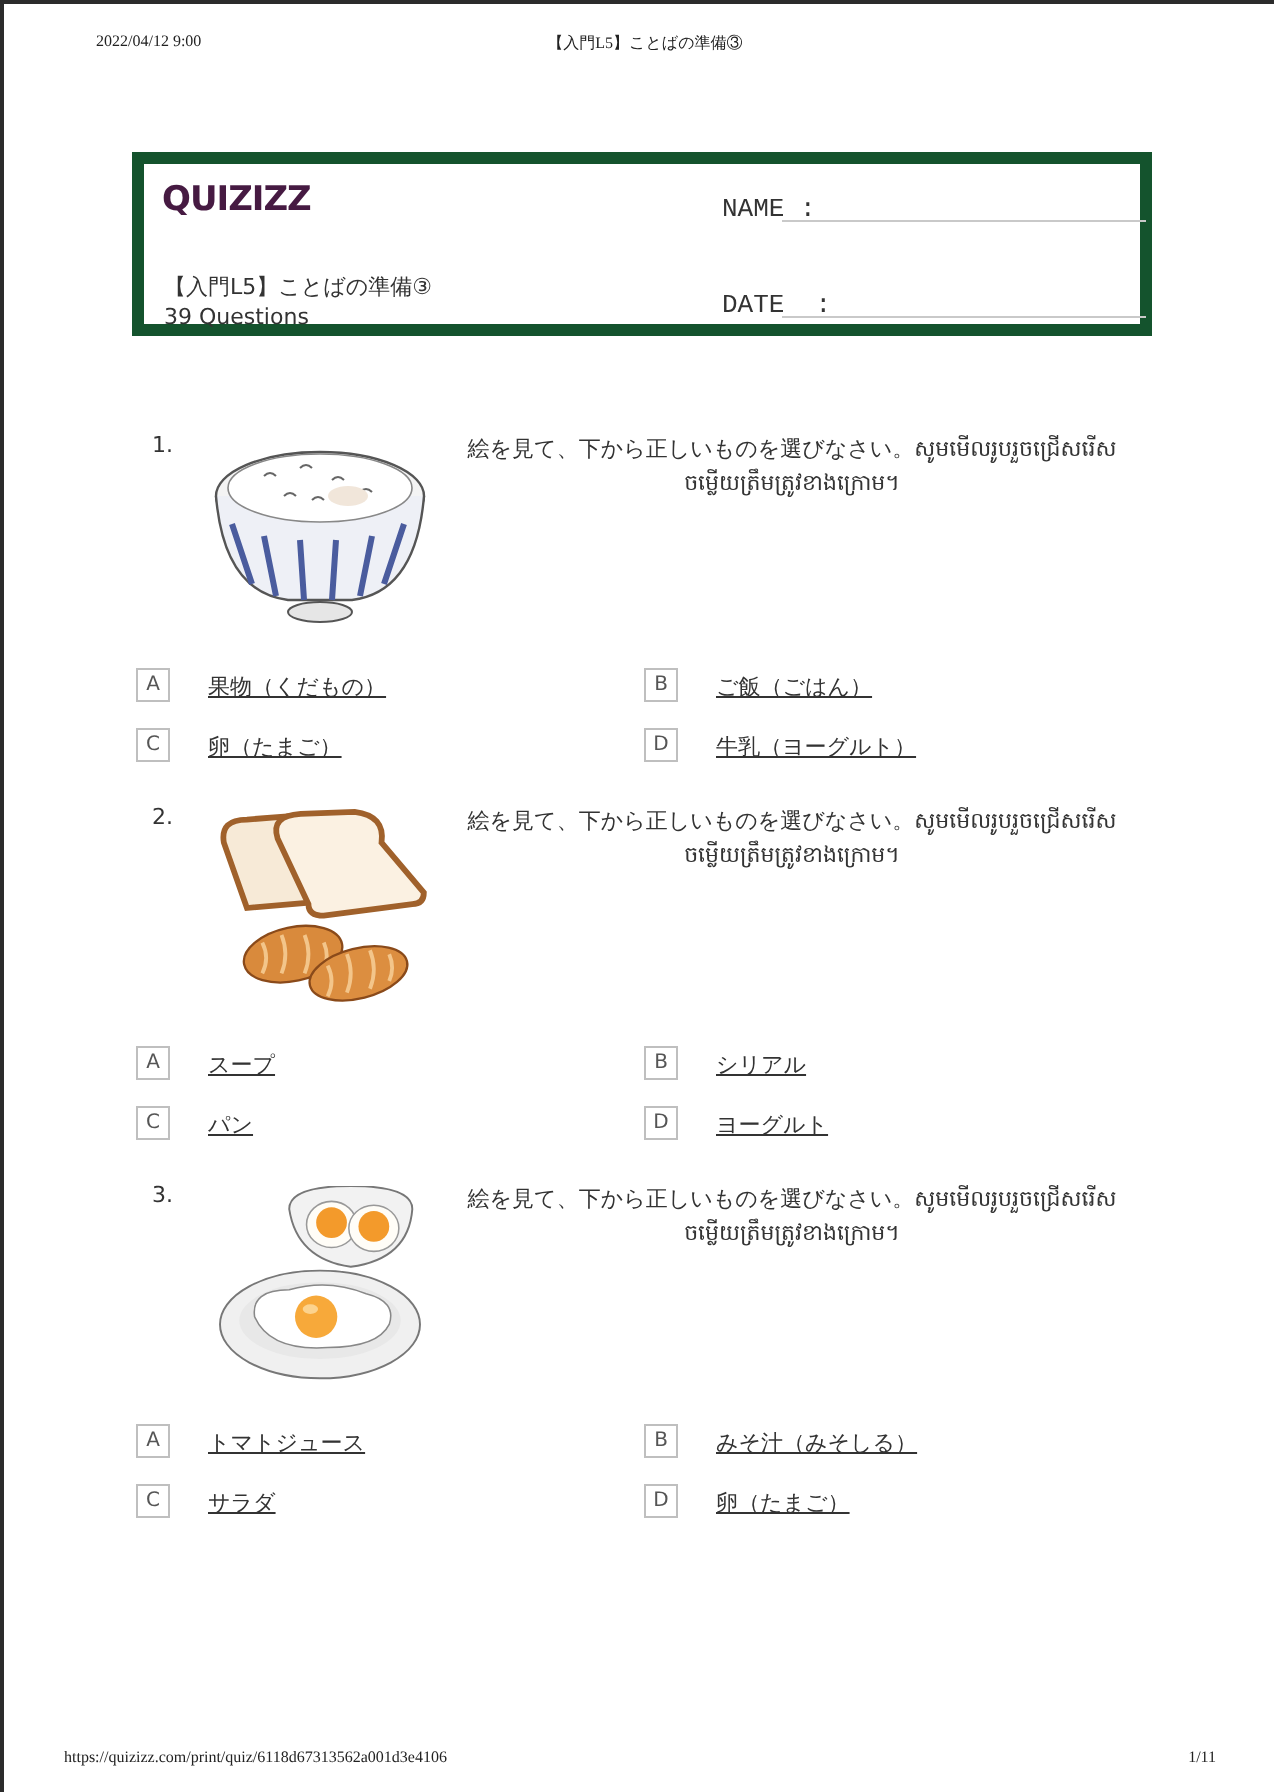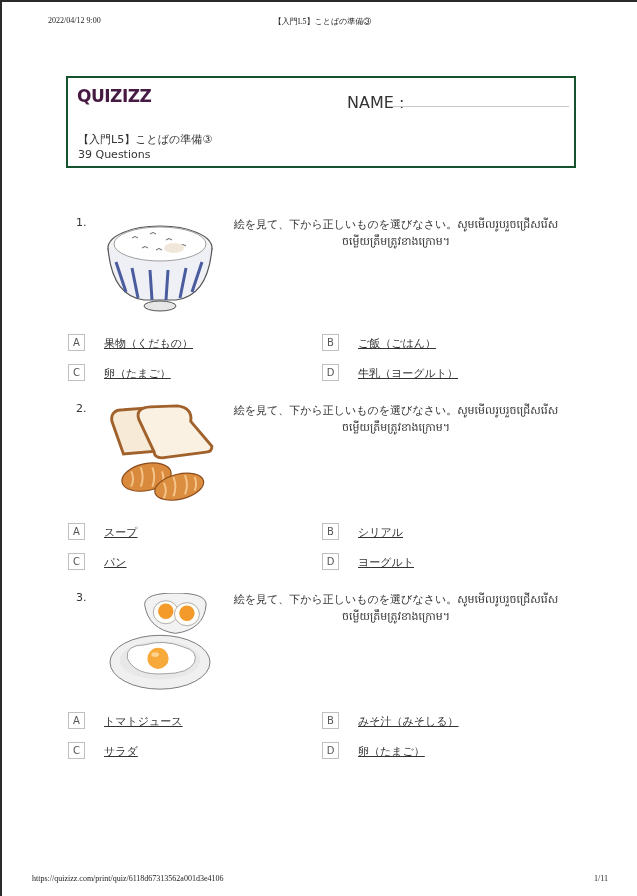--- a/index.html
+++ b/index.html
@@ -19,31 +19,31 @@
     .print-header .title { position: absolute; left: 0; right: 0; top: 0; text-align: center; padding-left: 6px; }
     .print-footer {
       position: absolute; top: 872px; left: 0; width: 635px; height: 14px;
       font-family: "Liberation Serif", serif; font-size: 8px; color: #222;
     }
     .print-footer .url { position: absolute; left: 30px; top: 0; }
     .print-footer .page { position: absolute; right: 29px; top: 0; }
 
     .info-box {
       position: absolute; left: 64px; top: 74px; width: 510px; height: 92px;
-      border: 2px solid #14532d;
+      border: 6px solid #14532d;
     }
     .logo {
       position: absolute; left: 9px; top: 8px;
       font-family: "DejaVu Sans", sans-serif; font-weight: bold; font-size: 17px;
       letter-spacing: -0.5px; color: #461a42;
     }
     .quiz-title { position: absolute; left: 10px; top: 54px; font-size: 11px; color: #333; }
     .quiz-count { position: absolute; left: 10px; top: 70px; font-size: 11px; color: #333; }
     .field { position: absolute; left: 279px; height: 16px; width: 222px; }
-    .field .label { position: absolute; left: 0; top: 0; font-size: 16px; color: #333; white-space: pre; }
+    .field .label { position: absolute; left: 10px; top: 0; font-size: 13px; color: #333; white-space: pre; font-family: Liberation Mono, monospace; }
     .field .line { position: absolute; left: 40px; right: 0; top: 13px; border-bottom: 1px solid #c9c9c9; }
     .field-name { top: 15px; }
     .field-class { top: 39px; }
     .field-date { top: 63px; }
 
     .question { position: absolute; left: 64px; width: 510px; }
     .q-num { position: absolute; left: 10px; top: 0; font-size: 11px; color: #333; }
     .q-image { position: absolute; left: 38px; top: 2px; width: 112px; height: 100px; }
     .q-text { position: absolute; left: 160px; top: 0; width: 340px; font-size: 11px; line-height: 17px; color: #333; text-align: center; }
     .option { position: absolute; height: 18px; }
@@ -66,20 +66,24 @@
   <span class="title">【入門L5】ことばの準備③</span>
 </div>
 
 <div class="info-box">
   <div class="logo">QUIZIZZ</div>
   <div class="quiz-title">【入門L5】ことばの準備③</div>
   <div class="quiz-count">39 Questions</div>
 
   <div class="field field-name">
     <span class="label">NAME :</span>
+    <span class="line"></span>
+  </div>
+  <div class="field field-date">
+    <span class="label">DATE  :</span>
     <span class="line"></span>
   </div>
 </div>
 
 <div class="question" style="top:214px; height:160px;">
   <span class="q-num">1.</span>
   <svg class="q-image" viewBox="0 0 112 100">
     <ellipse cx="56" cy="30" rx="52" ry="22" fill="#f4f4f4" stroke="#555" stroke-width="1.2"></ellipse>
     <path d="M4 30 Q8 78 40 82 L72 82 Q104 78 108 30" fill="#eef0f6" stroke="#555" stroke-width="1.2"></path>
     <path d="M12 44 L22 74 M28 50 L34 80 M46 52 L48 82 M64 52 L62 82 M82 50 L76 80 M98 44 L88 74" stroke="#4a5c9e" stroke-width="3" fill="none"></path>

